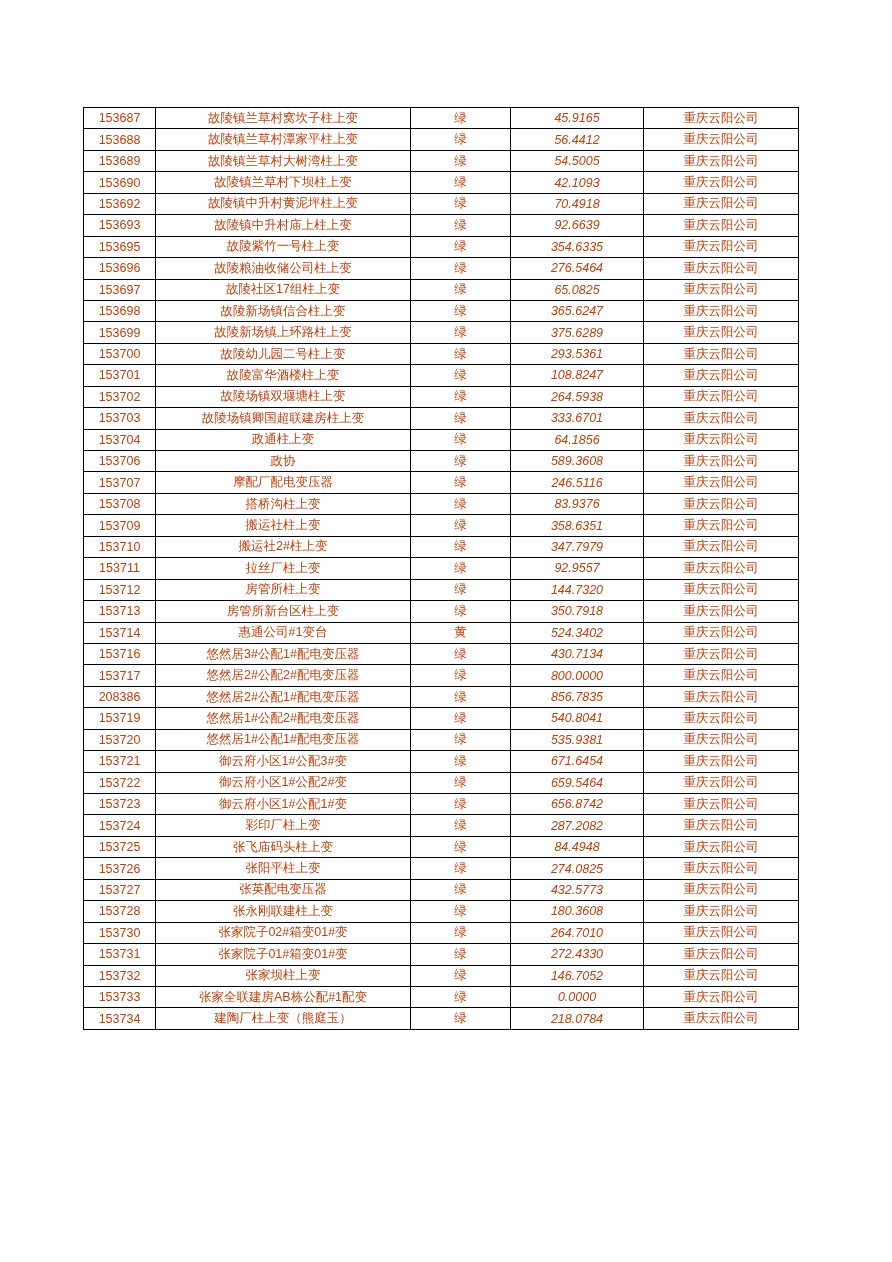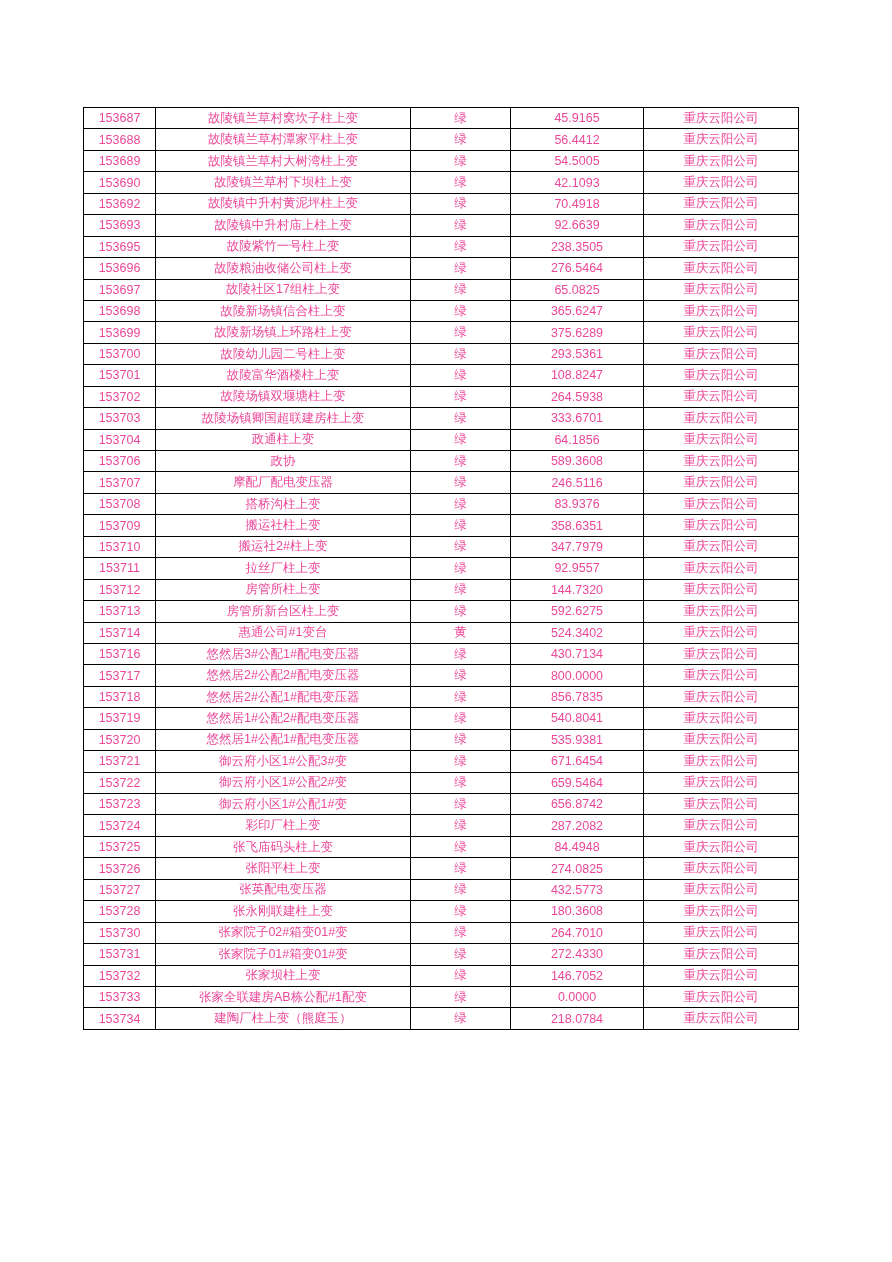--- a/index.html
+++ b/index.html
@@ -17,35 +17,35 @@
     overflow: hidden;
   }
   .sheet-table {
     position: absolute;
     left: 83px;
     top: 107px;
     border-collapse: collapse;
     table-layout: fixed;
     width: 715px;
     font-size: 12.5px;
-    color: #ec4899;
+    color: #c2410c;
   }
   .sheet-table td {
     border: 1px solid #000000;
     height: 20.45px;
     padding: 0 2px;
     text-align: center;
     vertical-align: middle;
     white-space: nowrap;
     overflow: hidden;
   }
   .col-id      { width: 72px; }
   .col-name    { width: 255px; }
   .col-status  { width: 100px; }
-  .col-value   { width: 133px; }
+  .col-value   { width: 133px; font-style: italic; }
   .col-company { width: 155px; }
 </style>
 </head>
 <body>
 
 <div class="page">
   <table class="sheet-table">
     <colgroup>
       <col class="col-id">
       <col class="col-name">
@@ -93,21 +93,21 @@
           <td class="col-id">153693</td>
           <td class="col-name">故陵镇中升村庙上柱上变</td>
           <td class="col-status">绿</td>
           <td class="col-value">92.6639</td>
           <td class="col-company">重庆云阳公司</td>
         </tr>
         <tr>
           <td class="col-id">153695</td>
           <td class="col-name">故陵紫竹一号柱上变</td>
           <td class="col-status">绿</td>
-          <td class="col-value">238.3505</td>
+          <td class="col-value">354.6335</td>
           <td class="col-company">重庆云阳公司</td>
         </tr>
         <tr>
           <td class="col-id">153696</td>
           <td class="col-name">故陵粮油收储公司柱上变</td>
           <td class="col-status">绿</td>
           <td class="col-value">276.5464</td>
           <td class="col-company">重庆云阳公司</td>
         </tr>
         <tr>
@@ -212,21 +212,21 @@
           <td class="col-id">153712</td>
           <td class="col-name">房管所柱上变</td>
           <td class="col-status">绿</td>
           <td class="col-value">144.7320</td>
           <td class="col-company">重庆云阳公司</td>
         </tr>
         <tr>
           <td class="col-id">153713</td>
           <td class="col-name">房管所新台区柱上变</td>
           <td class="col-status">绿</td>
-          <td class="col-value">592.6275</td>
+          <td class="col-value">350.7918</td>
           <td class="col-company">重庆云阳公司</td>
         </tr>
         <tr>
           <td class="col-id">153714</td>
           <td class="col-name">惠通公司#1变台</td>
           <td class="col-status">黄</td>
           <td class="col-value">524.3402</td>
           <td class="col-company">重庆云阳公司</td>
         </tr>
         <tr>
@@ -237,21 +237,21 @@
           <td class="col-company">重庆云阳公司</td>
         </tr>
         <tr>
           <td class="col-id">153717</td>
           <td class="col-name">悠然居2#公配2#配电变压器</td>
           <td class="col-status">绿</td>
           <td class="col-value">800.0000</td>
           <td class="col-company">重庆云阳公司</td>
         </tr>
         <tr>
-          <td class="col-id">153718</td>
+          <td class="col-id">208386</td>
           <td class="col-name">悠然居2#公配1#配电变压器</td>
           <td class="col-status">绿</td>
           <td class="col-value">856.7835</td>
           <td class="col-company">重庆云阳公司</td>
         </tr>
         <tr>
           <td class="col-id">153719</td>
           <td class="col-name">悠然居1#公配2#配电变压器</td>
           <td class="col-status">绿</td>
           <td class="col-value">540.8041</td>

